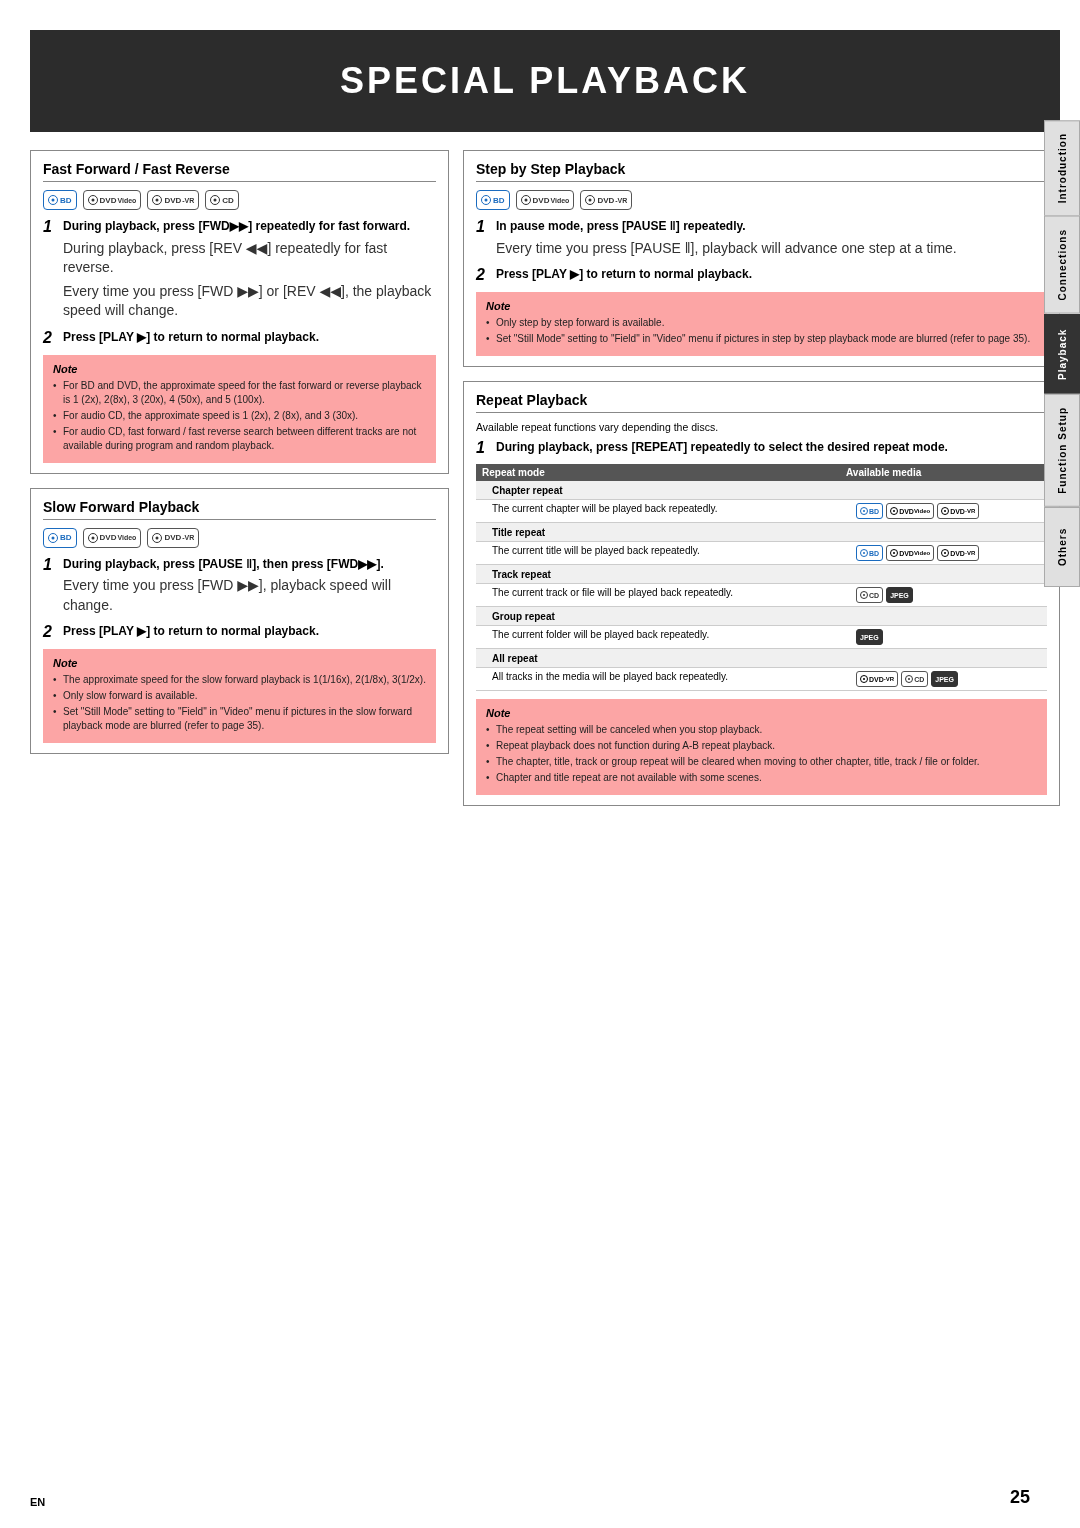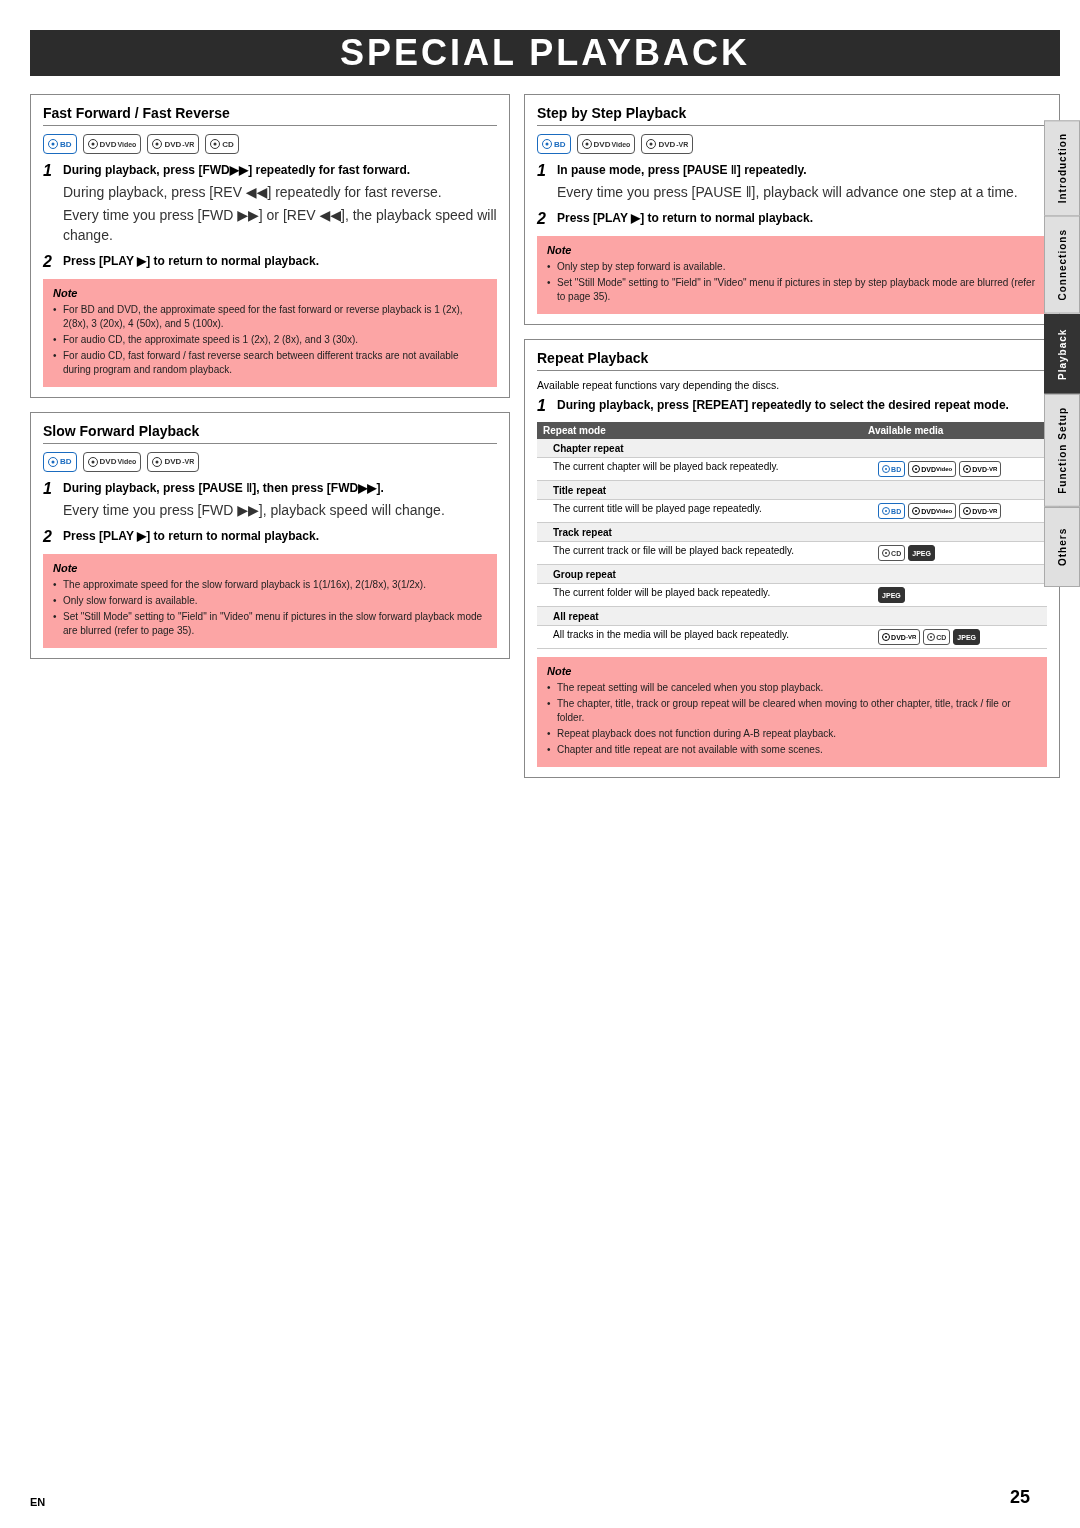--- a/index.html
+++ b/index.html
@@ -22,34 +22,34 @@
     }
 
     
     .page-title {
       background: #2c2c2c;
       color: #fff;
       text-align: center;
       font-size: 36px;
       font-weight: 900;
       letter-spacing: 3px;
-      padding: 2px 0;
+      padding: 30px 0;
       margin-bottom: 18px;
       font-family: Arial Black, Arial, sans-serif;
     }
 
     
     .main-columns {
       display: flex;
       gap: 14px;
       flex: 1;
     }
 
     .left-col {
-      width: 480px;
+      width: 419px;
       flex-shrink: 0;
     }
 
     .right-col {
       flex: 1;
     }
 
     
     .section-box {
       border: 1.5px solid #888;
@@ -472,21 +472,21 @@
                   <span class="mi"><span class="disc-sm"></span>DVD<sub style="font-size:6px">-VR</sub></span>
                 </div>
               </td>
             </tr>
 
             <tr class="mode-header">
               <td>Title repeat</td>
               <td></td>
             </tr>
             <tr class="mode-desc">
-              <td>The current title will be played page repeatedly.</td>
+              <td>The current title will be played back repeatedly.</td>
               <td>
                 <div class="small-media-icons">
                   <span class="mi bd"><span class="disc-sm"></span>BD</span>
                   <span class="mi"><span class="disc-sm"></span>DVD<sub style="font-size:6px">Video</sub></span>
                   <span class="mi"><span class="disc-sm"></span>DVD<sub style="font-size:6px">-VR</sub></span>
                 </div>
               </td>
             </tr>
 
             <tr class="mode-header">
@@ -530,22 +530,22 @@
                 </div>
               </td>
             </tr>
           </tbody>
         </table>
 
         <div class="note-box">
           <div class="note-title">Note</div>
           <ul class="note-list">
             <li>The repeat setting will be canceled when you stop playback.</li>
+            <li>Repeat playback does not function during A-B repeat playback.</li>
             <li>The chapter, title, track or group repeat will be cleared when moving to other chapter, title, track / file or folder.</li>
-            <li>Repeat playback does not function during A-B repeat playback.</li>
             <li>Chapter and title repeat are not available with some scenes.</li>
           </ul>
         </div>
 
       </div>
 
     </div>
 
   </div>
 

